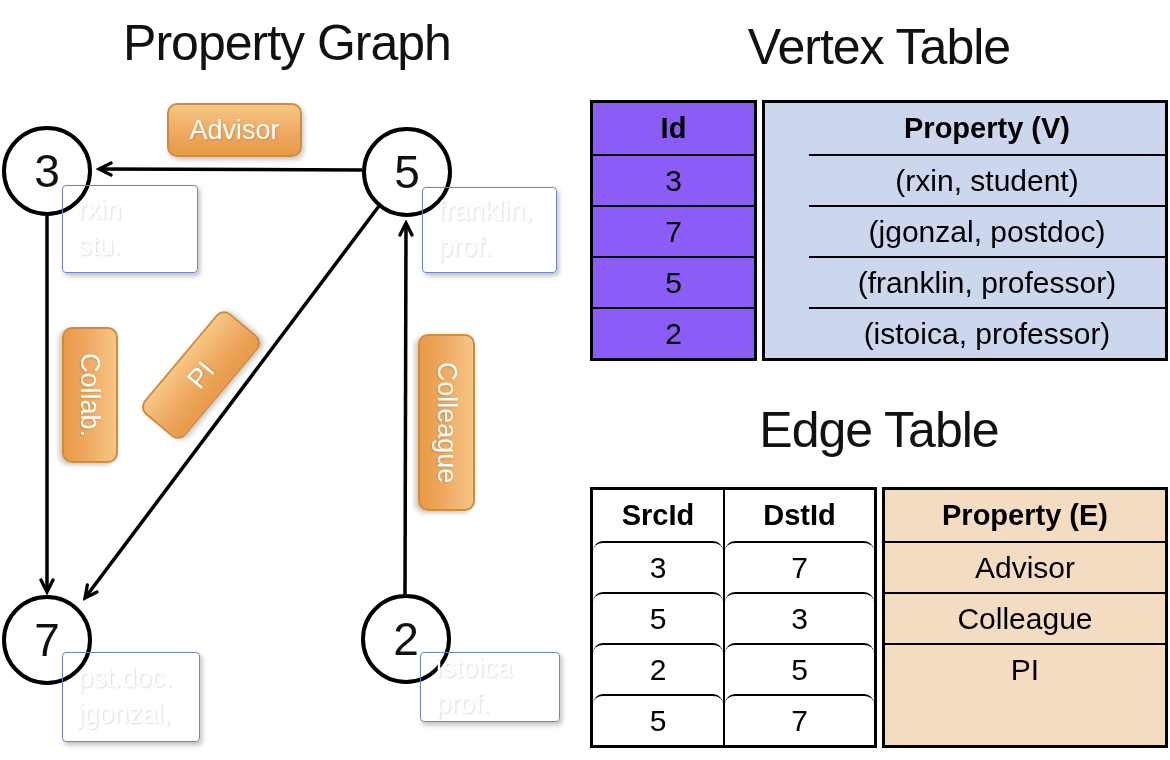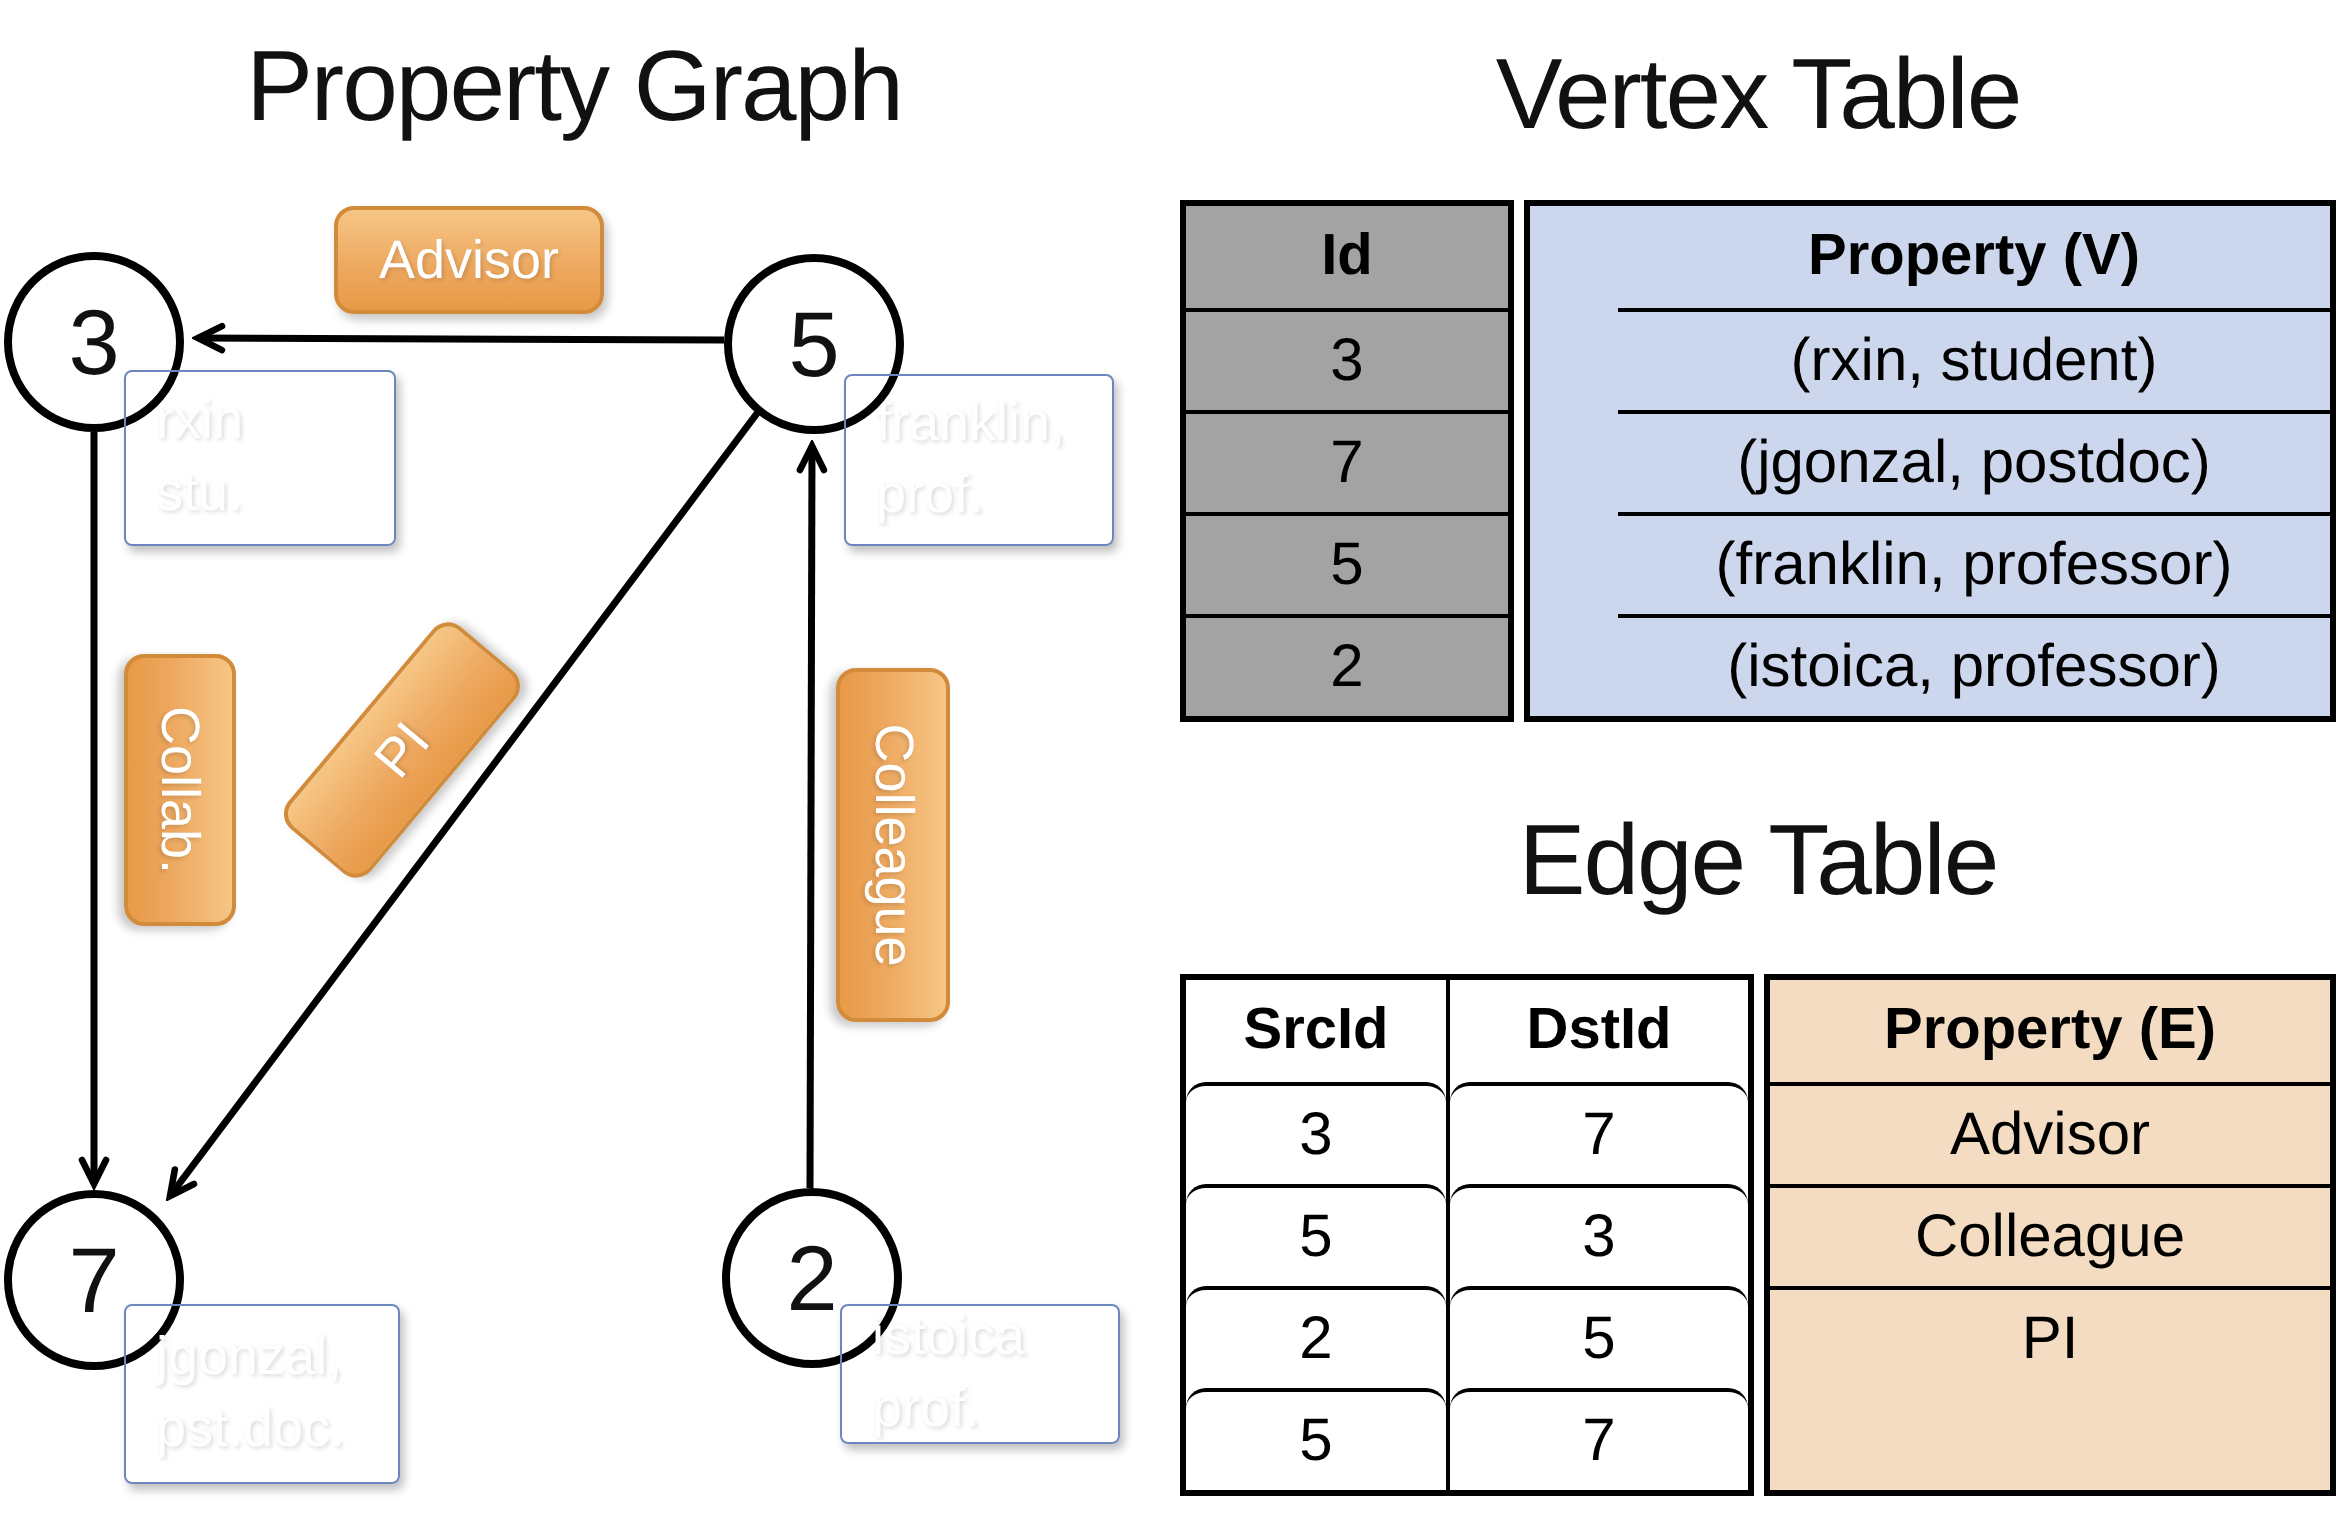--- a/index.html
+++ b/index.html
@@ -63,21 +63,21 @@
   #elabel-colleague{left:358px;top:394px;width:177px;height:57px;transform:rotate(90deg);}
 
   
   #edges-svg{position:absolute;left:0;top:0;width:565px;height:760px;}
 
   
   .tbl-wrap{position:absolute;display:flex;}
   #vertex-table-wrap{left:590px;top:100px;width:578px;}
   #edge-table-wrap{left:590px;top:487px;width:578px;}
   .coltable{
-    border:3px solid #000;box-sizing:border-box;background:#a3a3a3;
+    border:3px solid #000;box-sizing:border-box;background:#8b5cf6;
   }
   .coltable .cell{
     height:51px;display:flex;align-items:center;justify-content:center;
     font-size:30px;box-sizing:border-box;white-space:nowrap;
   }
   .coltable .cell + .cell{border-top:2.5px solid #000;}
   .coltable .cell.hdr{font-weight:bold;font-size:29px;}
   .gap{width:5px;}
   
   #vt-id{width:167px;}
@@ -134,22 +134,22 @@
 
   <div class="vprop" id="vprop-3">
     <span>rxin</span>
     <span>stu.</span>
   </div>
   <div class="vprop" id="vprop-5">
     <span>franklin,</span>
     <span>prof.</span>
   </div>
   <div class="vprop" id="vprop-7">
+    <span>pst.doc.</span>
     <span>jgonzal,</span>
-    <span>pst.doc.</span>
   </div>
   <div class="vprop" id="vprop-2">
     <span>istoica</span>
     <span>prof.</span>
   </div>
 
   <div class="tbl-wrap" id="vertex-table-wrap">
     <div class="coltable" id="vt-id">
       <div class="cell hdr">Id</div>
       <div class="cell">3</div>

